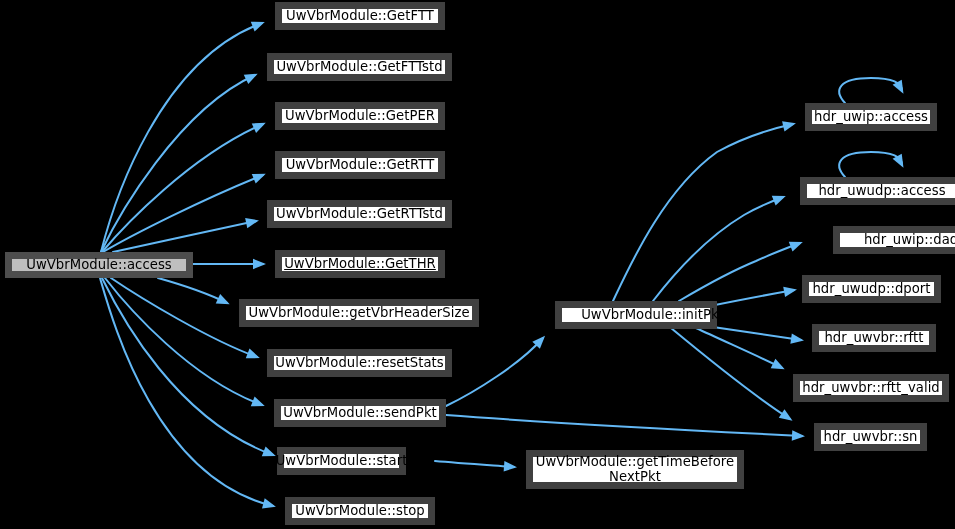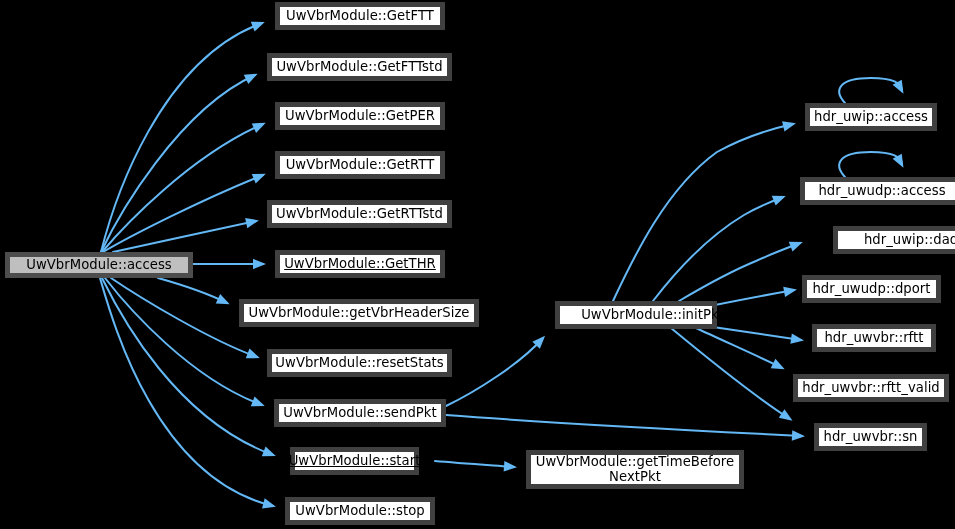--- a/index.html
+++ b/index.html
@@ -20,21 +20,21 @@
     left: 0;
     top: 0;
     width: 955px;
     height: 529px;
     display: block;
   }
   .node-box {
     position: absolute;
     box-sizing: border-box;
     background: #ffffff;
-    border: 5px solid #404040;
+    border: 7px solid #404040;
     color: #000000;
     display: flex;
     align-items: center;
     justify-content: center;
     text-align: center;
     font-size: 13.2px;
     line-height: 1.12;
     letter-spacing: 0.05px;
     white-space: pre-line;
     padding: 0 3px;
@@ -151,21 +151,21 @@
       <div class="node-box current" title="UwVbrModule::command" style="left: 5px; top: 252px; width: 188px; height: 26px;"><span>UwVbrModule::access</span></div>
       <div class="node-box" title="UwVbrModule::GetFTT" style="left: 275px; top: 2px; width: 170px; height: 28px;"><span>UwVbrModule::GetFTT</span></div>
       <div class="node-box" title="UwVbrModule::GetFTTstd" style="left: 267px; top: 53px; width: 185px; height: 28px; justify-content: center;"><span>UwVbrModule::GetFTTstd</span></div>
       <div class="node-box" title="UwVbrModule::GetPER" style="left: 275px; top: 102px; width: 170px; height: 28px;"><span>UwVbrModule::GetPER</span></div>
       <div class="node-box" title="UwVbrModule::GetRTT" style="left: 275px; top: 151px; width: 170px; height: 28px;"><span>UwVbrModule::GetRTT</span></div>
       <div class="node-box" title="UwVbrModule::GetRTTstd" style="left: 267px; top: 200px; width: 185px; height: 28px;"><span>UwVbrModule::GetRTTstd</span></div>
       <div class="node-box" title="UwVbrModule::GetTHR" style="left: 275px; top: 250px; width: 170px; height: 28px; text-decoration: underline;"><span>UwVbrModule::GetTHR</span></div>
       <div class="node-box" title="UwVbrModule::getVbrHeaderSize" style="left: 239px; top: 299px; width: 240px; height: 28px;"><span>UwVbrModule::getVbrHeaderSize</span></div>
       <div class="node-box" title="UwVbrModule::resetStats" style="left: 267px; top: 349px; width: 185px; height: 28px;"><span>UwVbrModule::resetStats</span></div>
       <div class="node-box" title="UwVbrModule::sendPkt" style="left: 274px; top: 399px; width: 172px; height: 28px;"><span>UwVbrModule::sendPkt</span></div>
-      <div class="node-box" title="UwVbrModule::start" style="left: 290px; top: 447px; width: 129px; height: 28px; text-decoration: underline;"><span>UwVbrModule::start</span></div>
+      <div class="node-box" title="UwVbrModule::start" style="left: 277px; top: 447px; width: 129px; height: 28px;"><span>UwVbrModule::start</span></div>
       <div class="node-box" title="UwVbrModule::stop" style="left: 285px; top: 497px; width: 150px; height: 28px;"><span>UwVbrModule::stop</span></div>
       <div class="node-box" title="UwVbrModule::initPkt" style="left: 555px; top: 301px; width: 162px; height: 28px; padding-left: 36px;"><span>UwVbrModule::initPkt</span></div>
       <div class="node-box" title="UwVbrModule::getTimeBeforeNextPkt" style="left: 526px; top: 450px; width: 218px; height: 39px;"><span>UwVbrModule::getTimeBefore
 NextPkt</span></div>
       <div class="node-box" title="hdr_uwip::access" style="left: 805px; top: 103px; width: 132px; height: 28px;"><span>hdr_uwip::access</span></div>
       <div class="node-box" title="hdr_uwudp::access" style="left: 800px; top: 177px; width: 164px; height: 28px;"><span>hdr_uwudp::access</span></div>
       <div class="node-box" title="hdr_uwip::daddr" style="left: 833px; top: 226px; width: 129px; height: 28px; padding-left: 44px;"><span>hdr_uwip::daddr</span></div>
       <div class="node-box" title="hdr_uwudp::dport" style="left: 802px; top: 275px; width: 139px; height: 28px;"><span>hdr_uwudp::dport</span></div>
       <div class="node-box" title="hdr_uwvbr::rftt" style="left: 812px; top: 324px; width: 124px; height: 28px;"><span>hdr_uwvbr::rftt</span></div>
       <div class="node-box" title="hdr_uwvbr::rftt_valid" style="left: 793px; top: 374px; width: 156px; height: 28px;"><span>hdr_uwvbr::rftt_valid</span></div>

